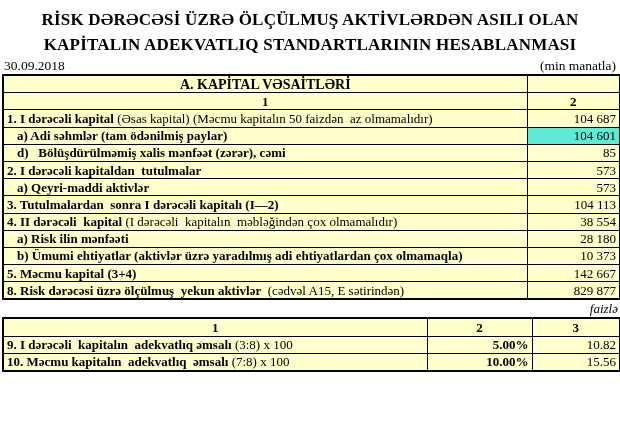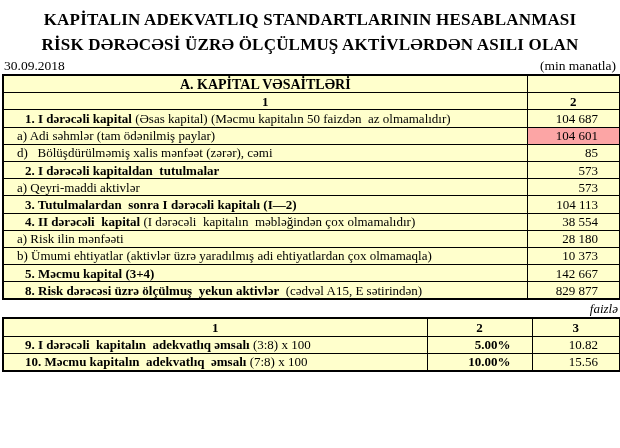--- a/index.html
+++ b/index.html
@@ -35,56 +35,56 @@
     width:617px;
     margin-left:1px;
     border:2px solid #000;
   }
   td, th {
     border:1px solid #000;
     background:#FFFFCC;
     font-size:13px;
     line-height:15px;
     height:16.2px;
-    padding:0 21px;
+    padding:0 3px;
     white-space:pre;
     overflow:hidden;
     font-weight:normal;
     vertical-align:middle;
   }
   th.section-title {
     font-weight:bold;
     font-size:14px;
     text-align:center;
   }
   .colnum { text-align:center; font-weight:bold; }
   .label { text-align:left; }
-  .label.ind1 { padding-left:13px; }
+  .label.ind1 { padding-left:13px;font-weight:bold; }
   .label.ind2 { padding-left:22px; }
   .val { text-align:right; }
-  .val.white { background:#fca5a5; }
+  .val.white { background:#5eead4; }
   .bold { font-weight:bold; }
   .center { text-align:center; font-weight:bold; }
 
   .percent-note {
     text-align:right;
     font-style:italic;
     font-size:13px;
     line-height:17px;
     padding-right:1px;
   }
 </style>
 </head>
 <body>
 
 <div class="page">
 
   <div class="title">
+    <div>RİSK DƏRƏCƏSİ ÜZRƏ ÖLÇÜLMUŞ AKTİVLƏRDƏN ASILI OLAN</div>
     <div>KAPİTALIN ADEKVATLIQ STANDARTLARININ HESABLANMASI</div>
-    <div>RİSK DƏRƏCƏSİ ÜZRƏ ÖLÇÜLMUŞ AKTİVLƏRDƏN ASILI OLAN</div>
   </div>
 
   <div class="meta">
     <span>30.09.2018</span>
     <span>(min manatla)</span>
   </div>
 
   <table>
     <colgroup>
         <col style="width:524px">

